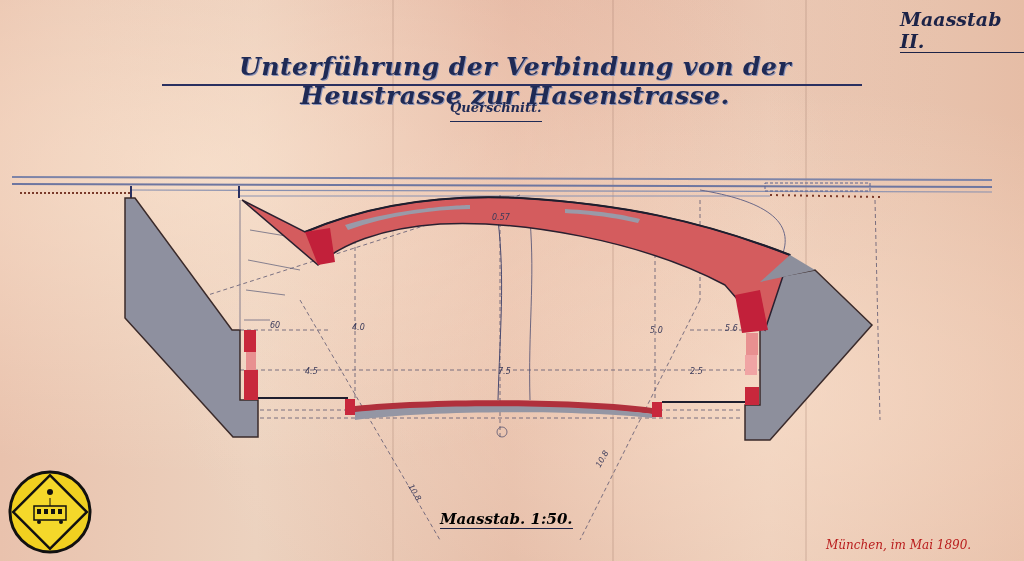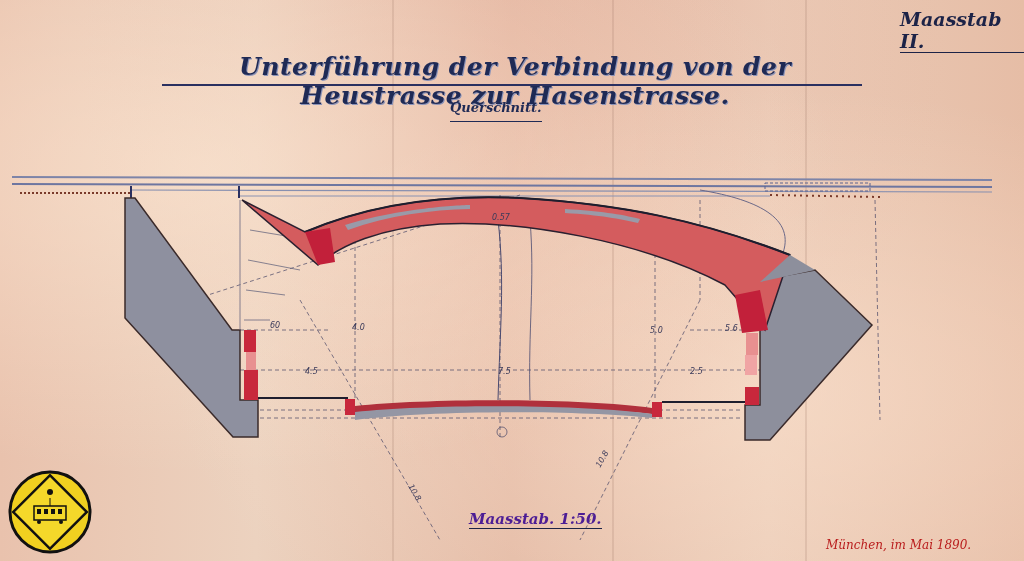--- a/index.html
+++ b/index.html
@@ -15,21 +15,21 @@
   .title{position:absolute;left:165px;top:52px;width:700px;text-align:center;
     font-family:"DejaVu Serif",serif;font-style:italic;font-weight:bold;
     font-size:25px;color:#1f2a55;letter-spacing:0.5px;
     text-shadow:1px 1px 0 #8b93b8;}
   .title-line{position:absolute;left:162px;top:84px;width:700px;height:2px;background:#2a3060;}
   .subtitle{position:absolute;left:450px;top:100px;font-style:italic;font-weight:bold;
     font-size:13px;color:#1f2a55;border-bottom:1.5px solid #1f2a55;padding-bottom:6px;}
   .projekt{position:absolute;left:900px;top:8px;font-style:italic;font-weight:bold;
     font-size:19px;color:#1c2347;border-bottom:1.5px solid #1c2347;}
   .scale{position:absolute;left:440px;top:510px;font-style:italic;font-weight:bold;
-    font-size:15px;color:#4c1d95;border-bottom:1.5px solid #1c2347;margin-left:29px;}
+    font-size:15px;color:#000000;border-bottom:1.5px solid #1c2347;}
   .place{position:absolute;left:826px;top:538px;font-style:italic;
     font-size:12px;color:#b91c1c;}
   svg.drawing{position:absolute;left:0;top:0;}
   .logo{position:absolute;left:8px;top:470px;width:84px;height:84px;}
   .dimlabel{font-family:"DejaVu Sans",sans-serif;font-size:8px;fill:#3a3a5a;font-style:italic;}
 </style>
 </head>
 <body>
 
 <div class="paper"></div>

